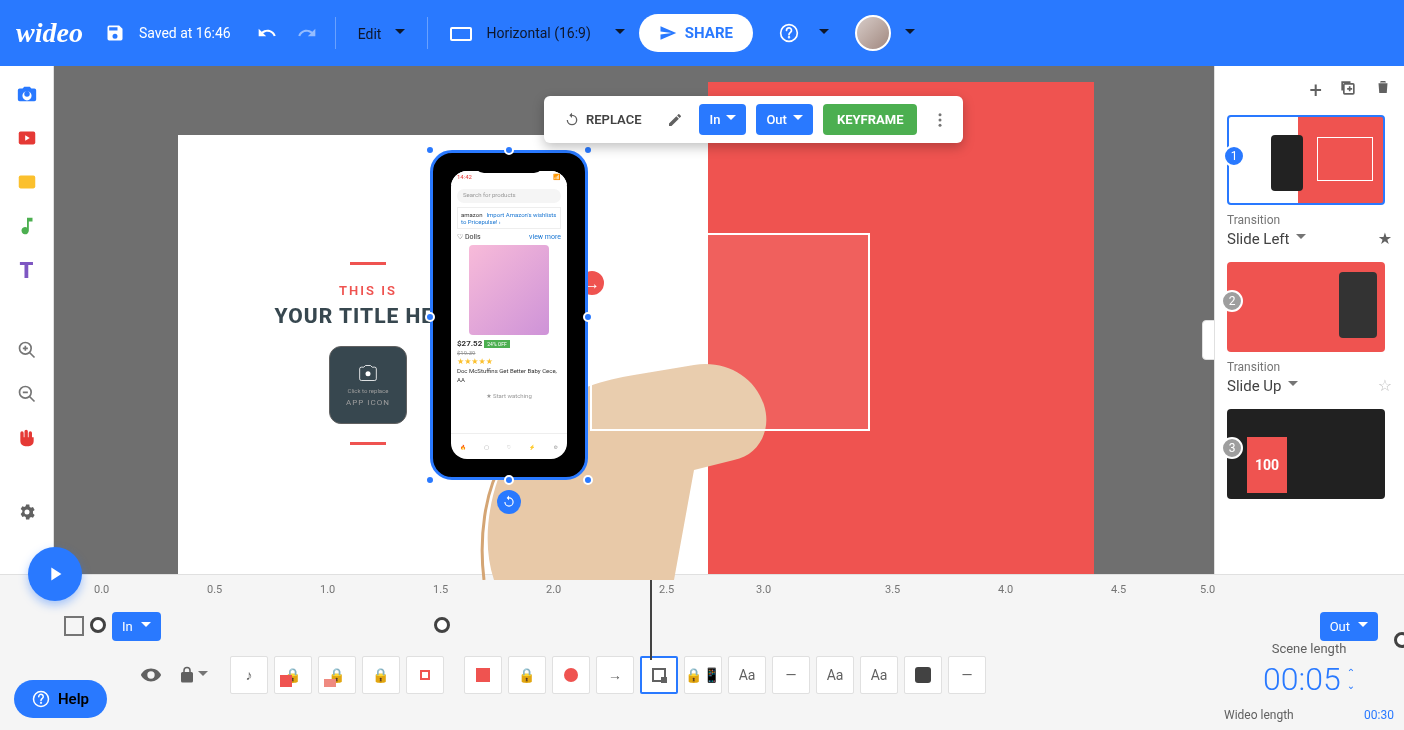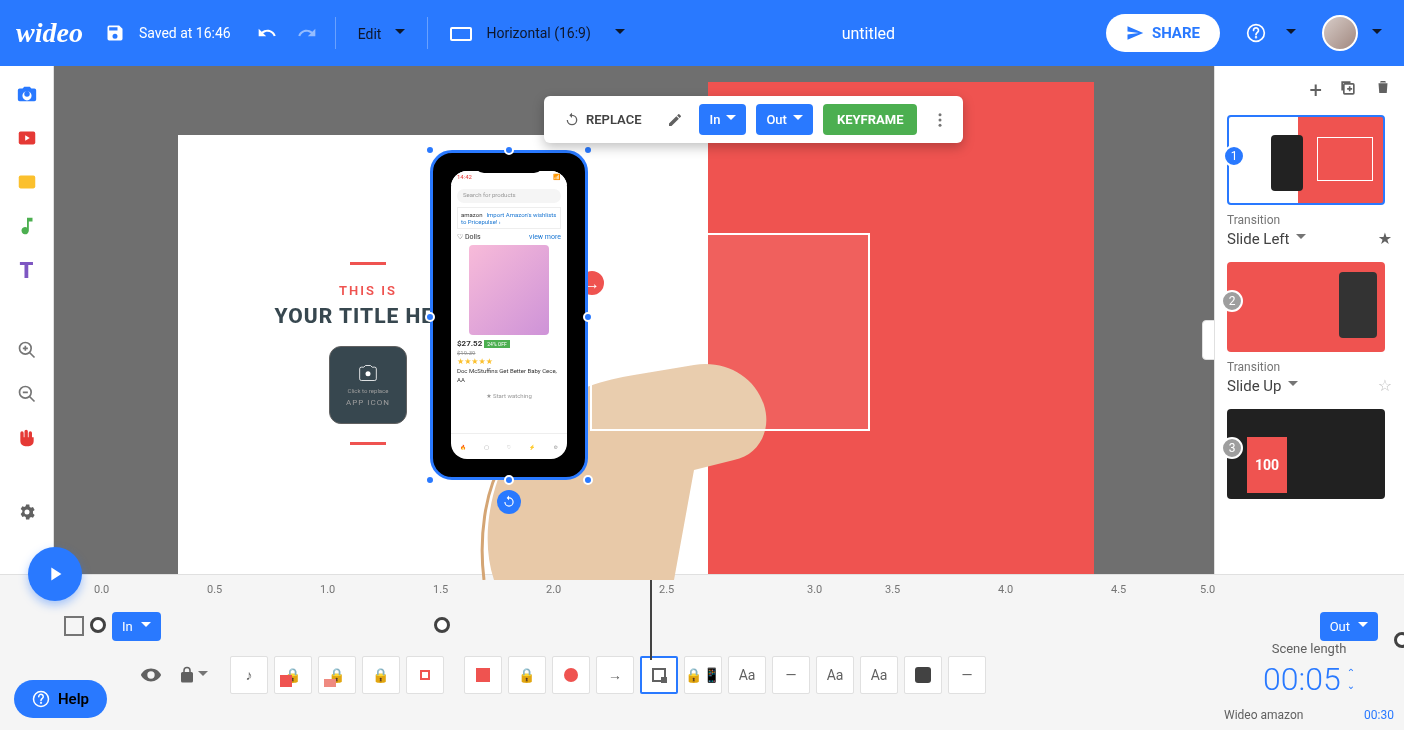--- a/index.html
+++ b/index.html
@@ -104,21 +104,20 @@
   <div class="top-sep"></div>
   <button class="topbtn">
     <svg width="22" height="14" viewBox="0 0 22 14" fill="none" stroke="#fff" stroke-width="2">
         <rect x="1" y="1" width="20" height="12" rx="1"></rect>
       </svg>
     <span>Horizontal (16:9)</span>
   </button>
   <button class="topbtn icon-only">
       <span class="chev"></span>
     </button>
-  <div style="flex:1;text-align:center"><span style="font-size:16px">untitled</span></div>
   <button class="share-btn">
     <svg width="18" height="18" viewBox="0 0 24 24" fill="#2979ff">
         <path d="M2.01 21L23 12 2.01 3 2 10l15 2-15 2z"></path>
       </svg>
     <span>SHARE</span>
   </button>
   <button class="topbtn icon-only" style="margin-left:12px">
     <svg class="icon" viewBox="0 0 24 24" fill="none" stroke="#fff" stroke-width="2">
         <circle cx="12" cy="12" r="10"></circle>
         <path d="M9 9a3 3 0 115 2c-1 1-2 1.5-2 3" stroke-linecap="round"></path>
@@ -345,21 +344,21 @@
         <path d="M8 5v14l11-7z"></path>
       </svg>
   </div>
   <div class="ruler">
     <span style="left:94px">0.0</span>
     <span style="left:207px">0.5</span>
     <span style="left:320px">1.0</span>
     <span style="left:433px">1.5</span>
     <span style="left:546px">2.0</span>
     <span style="left:659px">2.5</span>
-    <span style="left:807px">3.0</span>
+    <span style="left:756px">3.0</span>
     <span style="left:885px">3.5</span>
     <span style="left:998px">4.0</span>
     <span style="left:1111px">4.5</span>
     <span style="left:1200px">5.0</span>
     <div class="playhead"></div>
   </div>
   <div class="tl-row">
     <div style="width:20px;height:20px;border:2px solid #757575;margin-right:6px"></div>
     <div class="kf-dot" style="left:90px;top:14px"></div>
     <div class="inout-pill" style="margin-left:22px">
@@ -434,17 +433,17 @@
   <div class="right-meta">
     <div class="scene-len">Scene length</div>
     <div class="scene-time">
       <span>00:05</span>
       <div class="stepper">
         <span>⌃</span>
         <span>⌄</span>
       </div>
     </div>
     <div class="wideo-len">
-      <span>Wideo amazon</span>
+      <span>Wideo length</span>
       <span style="color:#2979ff">00:30</span>
     </div>
   </div>
 </div>
 
 </body></html>

